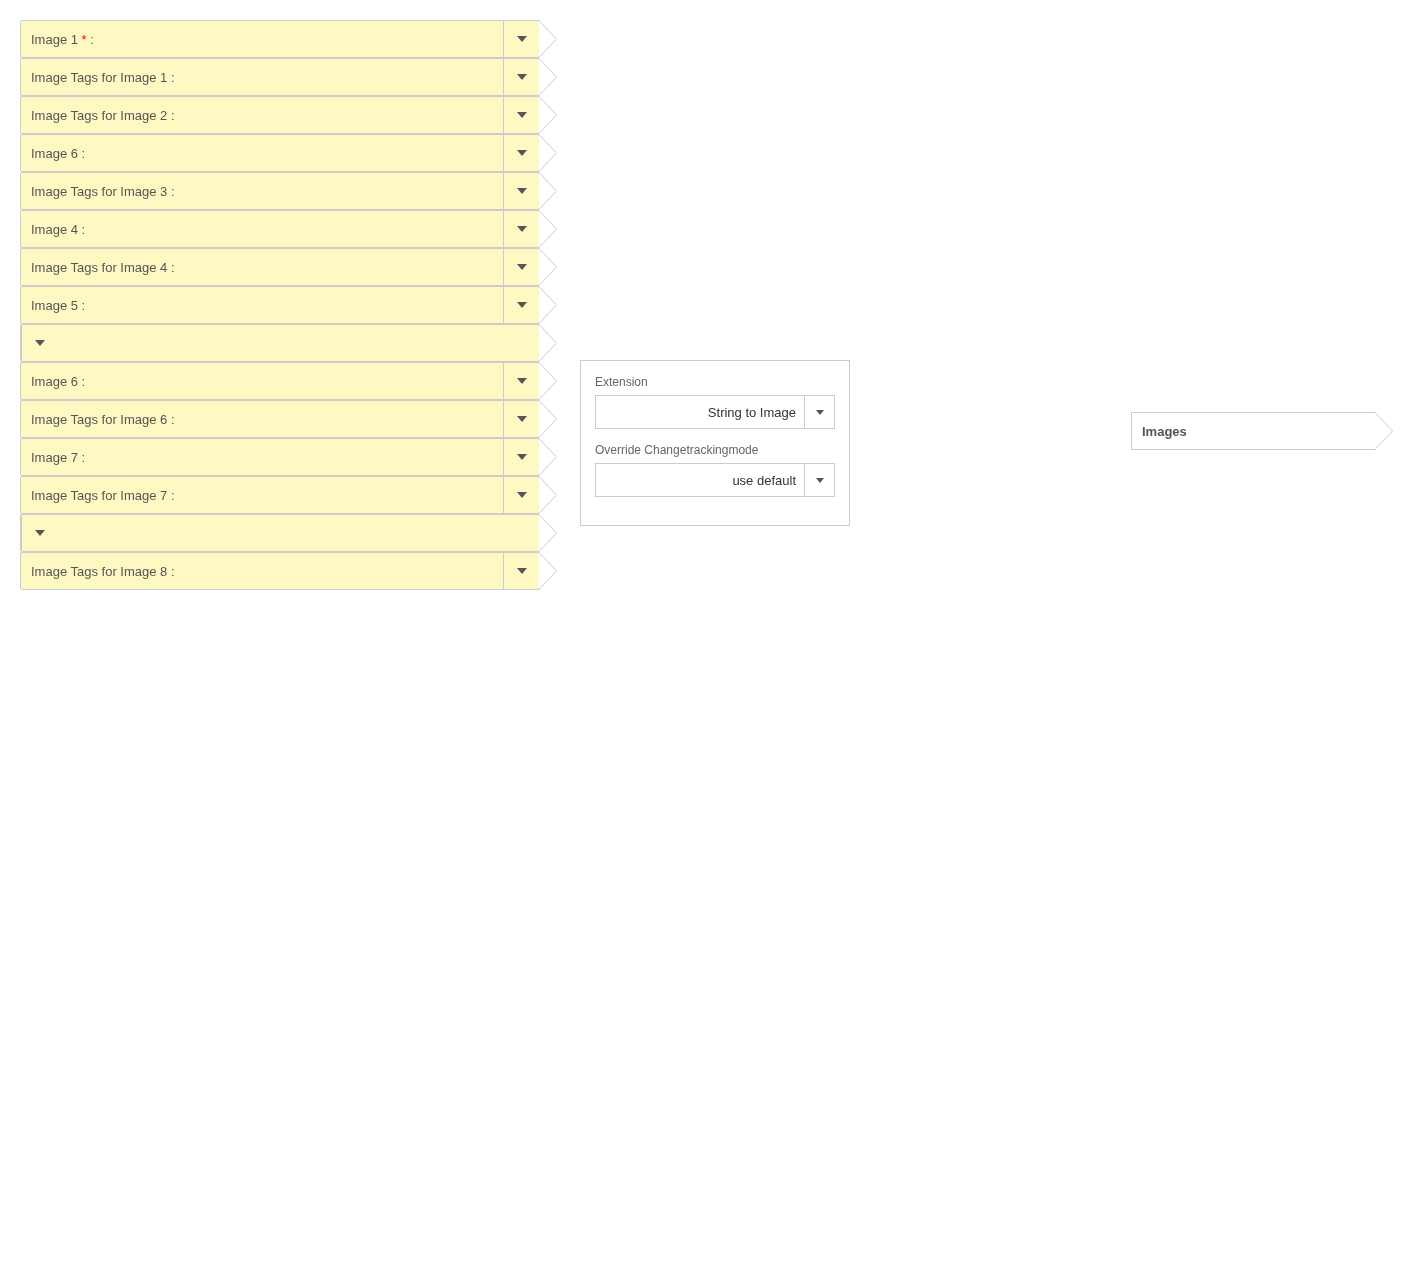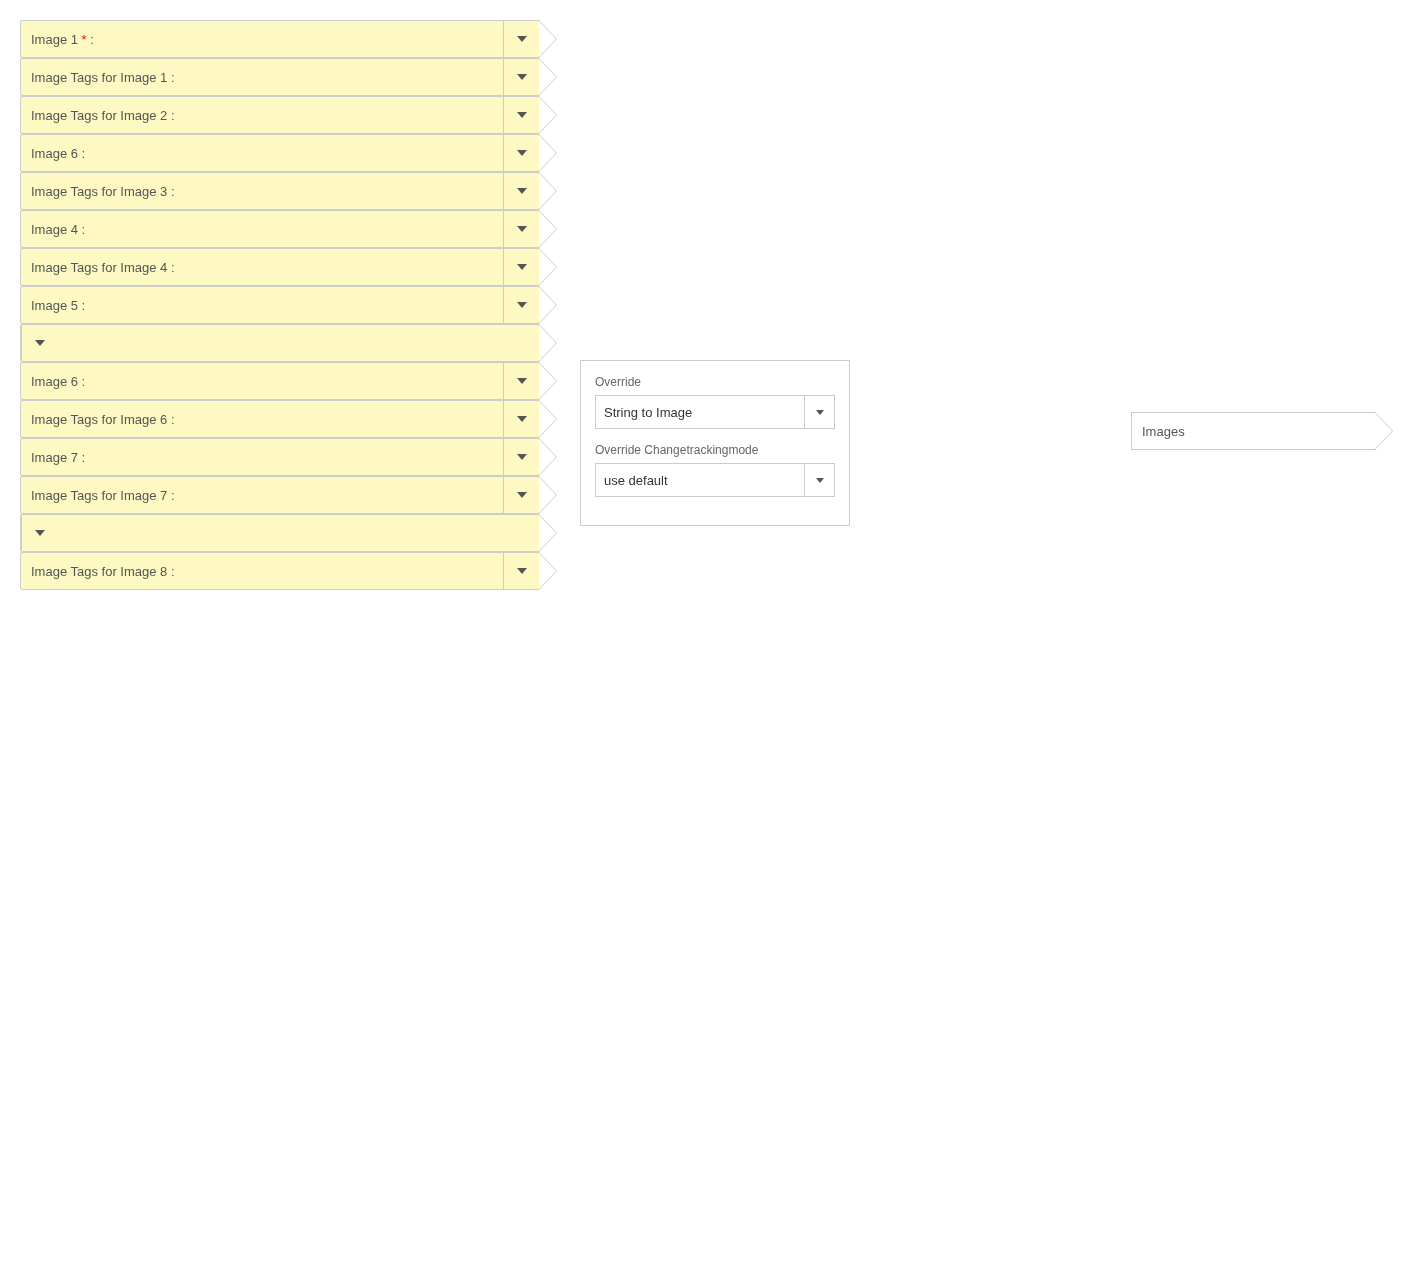--- a/index.html
+++ b/index.html
@@ -103,20 +103,21 @@
       border: 1px solid #ccc;
       height: 34px;
       margin-bottom: 14px;
       background: #fff;
     }
     .ext-dropdown .ext-value {
       flex: 1;
       padding: 0 8px;
       font-size: 13px;
       color: #333;
+      text-align: right;
     }
     .ext-dropdown .ext-arrow-btn {
       width: 30px;
       height: 100%;
       display: flex;
       align-items: center;
       justify-content: center;
       border-left: 1px solid #ccc;
       cursor: pointer;
     }
@@ -131,20 +132,21 @@
       right: 0px;
       border: 1px solid #ccc;
       height: 38px;
       width: 245px;
       display: flex;
       align-items: center;
       padding: 0 10px;
       background: #fff;
       font-size: 13px;
       color: #555;
+      font-weight: bold;
     }
     .images-connector {
       position: absolute;
       right: -18px;
       top: 50%;
       transform: translateY(-50%);
       width: 0;
       height: 0;
       border-top: 19px solid transparent;
       border-bottom: 19px solid transparent;
@@ -275,21 +277,21 @@
         <span class="field-label">Image Tags for Image 8 :</span>
         <div class="dropdown-arrow-box">
           <div class="dropdown-arrow"></div>
         </div>
         <div class="arrow-connector"></div>
       </div>
     </div>
 
   <div class="middle-area">
     <div class="extension-box">
-      <div class="ext-label">Override</div>
+      <div class="ext-label">Extension</div>
       <div class="ext-dropdown">
         <span class="ext-value">String to Image</span>
         <div class="ext-arrow-btn">
           <div class="small-arrow"></div>
         </div>
       </div>
       <div class="override-label">Override Changetrackingmode</div>
       <div class="ext-dropdown">
         <span class="ext-value">use default</span>
         <div class="ext-arrow-btn">

